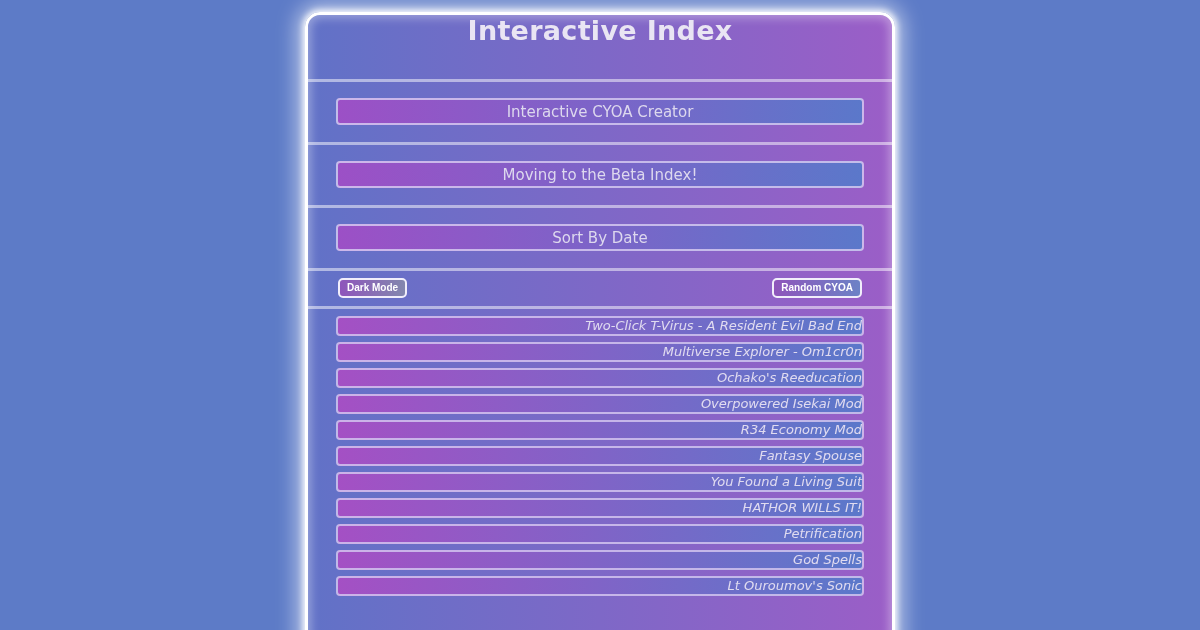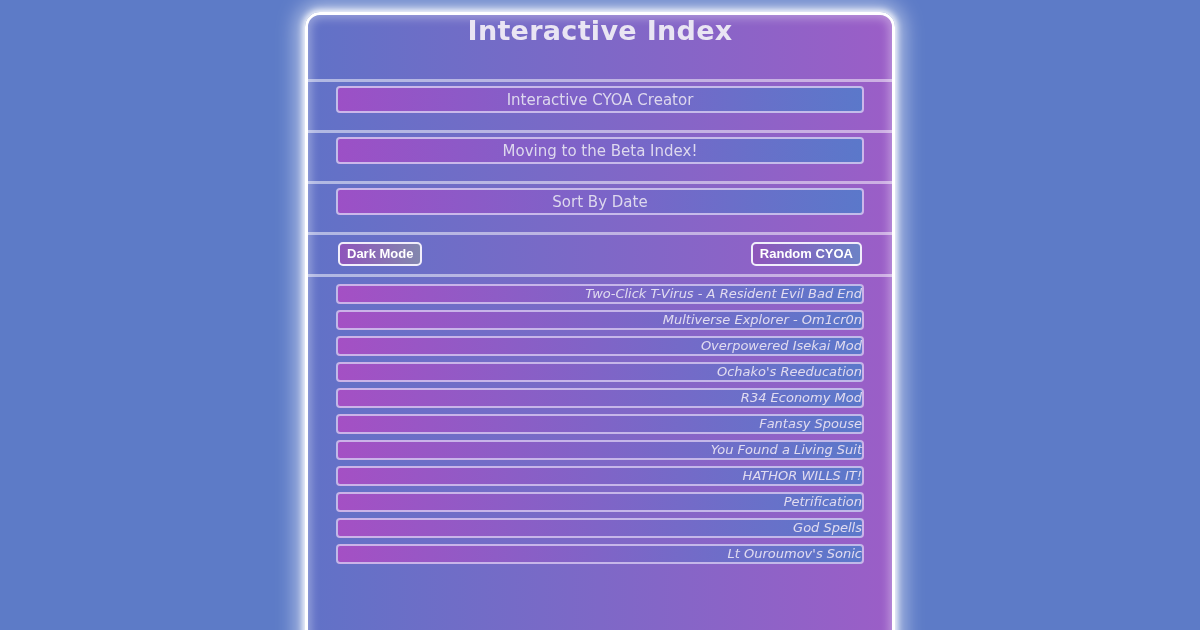--- a/index.html
+++ b/index.html
@@ -37,21 +37,21 @@
     justify-content: center;
   }
   .page-title {
     margin: 0;
     font-size: 27px;
     font-weight: bold;
     color: #e9e5f3;
     letter-spacing: 0.3px;
   }
 
-  .nav-section { padding: 4px 28px 17px; }
+  .nav-section { padding: 16px 28px 17px; }
   .nav-button {
     display: block;
     width: 100%;
     box-sizing: border-box;
     height: 27px;
     background: linear-gradient(90deg, #9c50c6 0%, #5b78ca 100%);
     border: 2px solid rgba(213,201,240,0.85);
     border-radius: 4px;
     color: #ddd8ee;
     font-family: inherit;
@@ -67,21 +67,21 @@
     display: flex;
     justify-content: space-between;
     align-items: center;
   }
   .mini-button {
     border: 2px solid #f1eefb;
     border-radius: 5px;
     padding: 2px 7px 3px;
     font-family: "Liberation Sans", sans-serif;
     font-weight: bold;
-    font-size: 13px;
+    font-size: 10px;
     color: #ffffff;
     cursor: pointer;
   }
   .mini-button.dark-mode { background: linear-gradient(90deg, #8e55bb 0%, #8387ae 100%); }
   .mini-button.random    { background: linear-gradient(90deg, #8e55bb 0%, #6c82c6 100%); text-align: right; }
 
   .list-section { padding: 7px 28px 12px; }
   .cyoa-link {
     display: block;
     box-sizing: border-box;
@@ -122,22 +122,22 @@
 
   <div class="section toolbar-section">
     <button class="mini-button dark-mode">Dark Mode</button>
     <button class="mini-button random">Random CYOA</button>
   </div>
 
   <div class="section list-section">
     <div>
         <a class="cyoa-link">Two-Click T-Virus - A Resident Evil Bad End</a>
         <a class="cyoa-link">Multiverse Explorer - Om1cr0n</a>
+        <a class="cyoa-link">Ochako's Reeducation</a>
         <a class="cyoa-link">Overpowered Isekai Mod</a>
-        <a class="cyoa-link">Ochako's Reeducation</a>
         <a class="cyoa-link">R34 Economy Mod</a>
         <a class="cyoa-link">Fantasy Spouse</a>
         <a class="cyoa-link">You Found a Living Suit</a>
         <a class="cyoa-link">HATHOR WILLS IT!</a>
         <a class="cyoa-link">Petrification</a>
         <a class="cyoa-link">God Spells</a>
         <a class="cyoa-link">Lt Ouroumov's Sonic</a>
       </div>
   </div>
 

